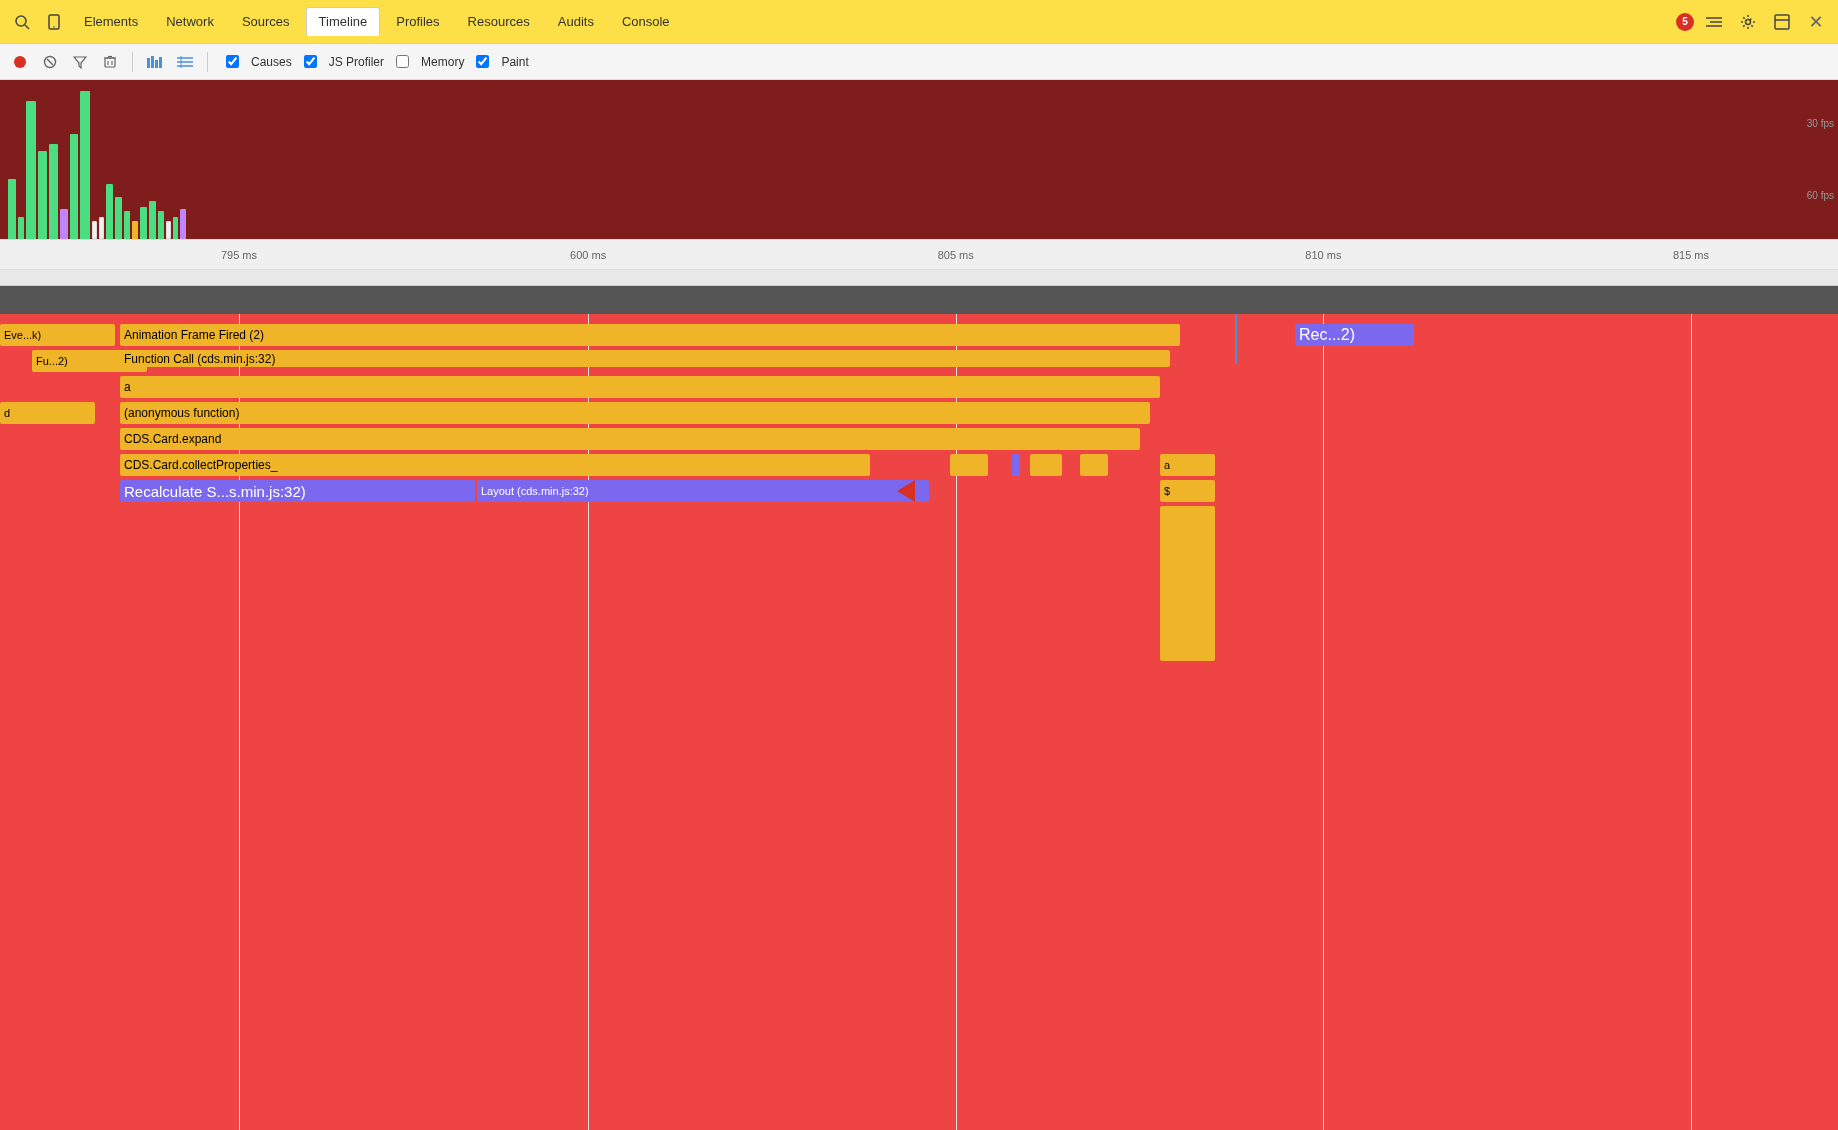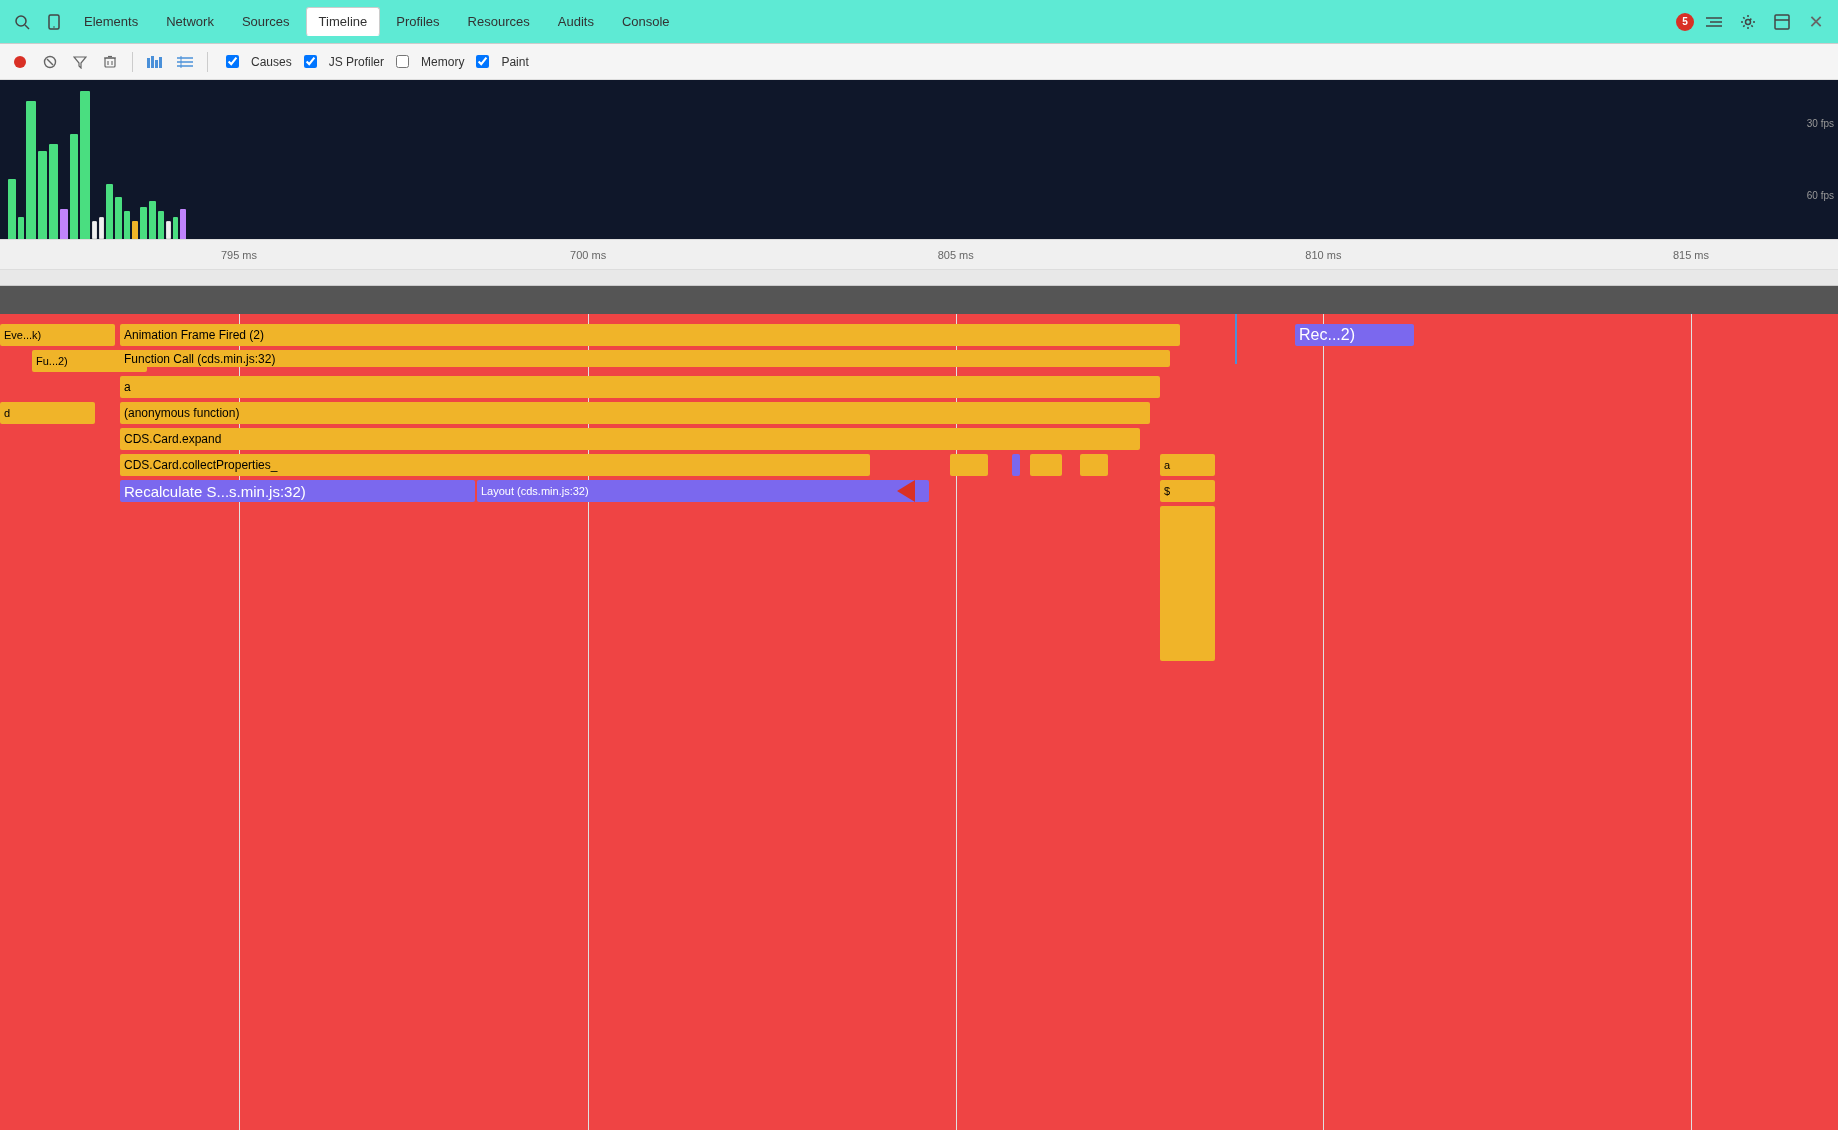--- a/index.html
+++ b/index.html
@@ -9,21 +9,21 @@
       background: #f0f0f0;
       width: 1838px;
       height: 1130px;
       overflow: hidden;
     }
 
     
     .devtools-nav {
       display: flex;
       align-items: center;
-      background: #5eead4;
+      background: #fde047;
       border-bottom: 1px solid #ccc;
       height: 44px;
       padding: 0 8px;
       gap: 4px;
     }
     .nav-icon {
       width: 28px;
       height: 28px;
       display: flex;
       align-items: center;
@@ -112,21 +112,21 @@
       color: #333;
     }
     .toolbar-checkbox input[type=checkbox] {
       width: 13px;
       height: 13px;
       cursor: pointer;
     }
 
     
     .timeline-overview {
-      background: #0f172a;
+      background: #7f1d1d;
       border-bottom: 1px solid #ddd;
       height: 190px;
       position: relative;
       overflow: hidden;
     }
 
     
     .fps-area {
       position: absolute;
       top: 0;
@@ -376,21 +376,21 @@
         <div style="width: 6px; height: 30px; background: rgb(192, 132, 252); flex-shrink: 0; border-radius: 1px 1px 0px 0px;"></div>
       </div>
 
     <div class="fps-labels">
       <span class="fps-label">30 fps</span>
       <span class="fps-label">60 fps</span>
     </div>
 
     <div class="time-ruler">
       <span class="time-marker" style="left: 13%">795 ms</span>
-      <span class="time-marker" style="left: 32%">700 ms</span>
+      <span class="time-marker" style="left: 32%">600 ms</span>
       <span class="time-marker" style="left: 52%">805 ms</span>
       <span class="time-marker" style="left: 72%">810 ms</span>
       <span class="time-marker" style="left: 92%">815 ms</span>
     </div>
   </div>
 
   <div class="timeline-scrollbar"></div>
 
   <div class="timeline-header"></div>
 

